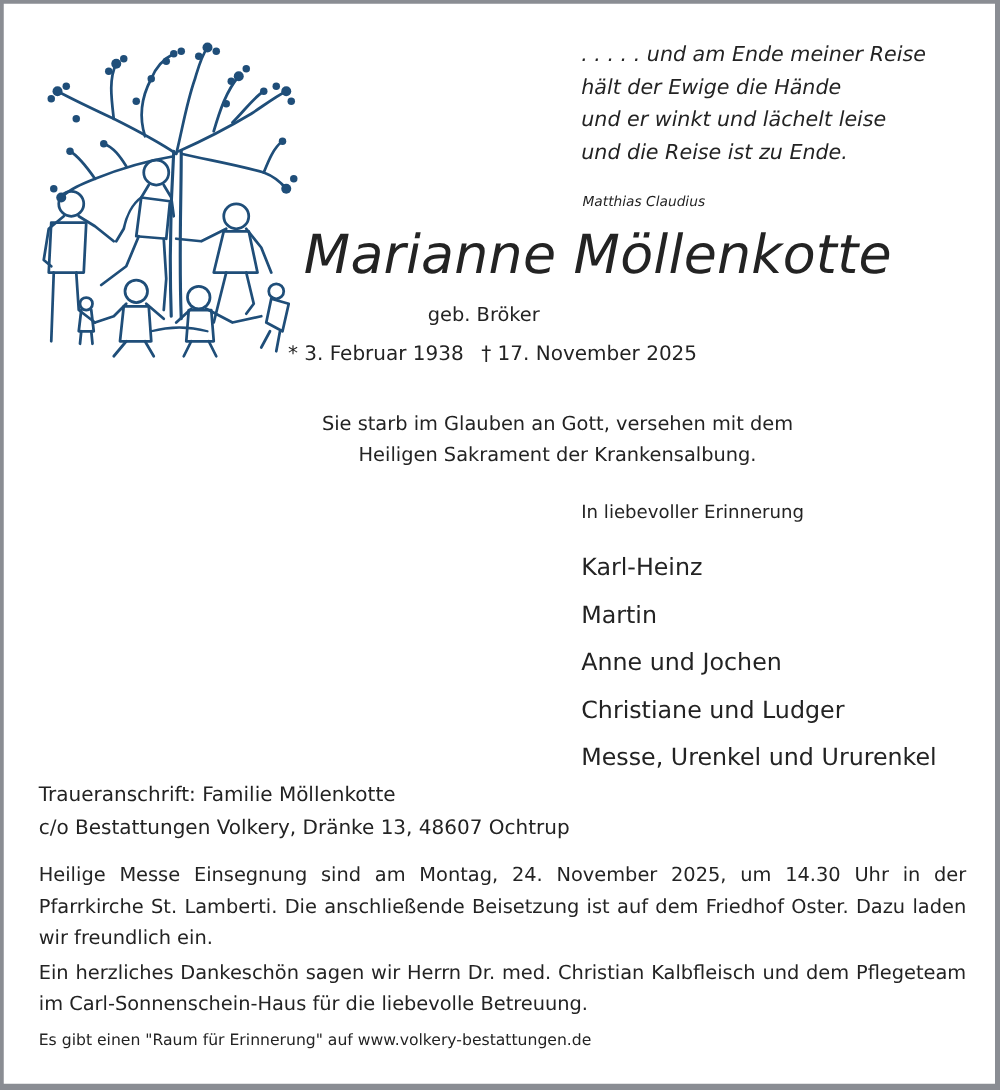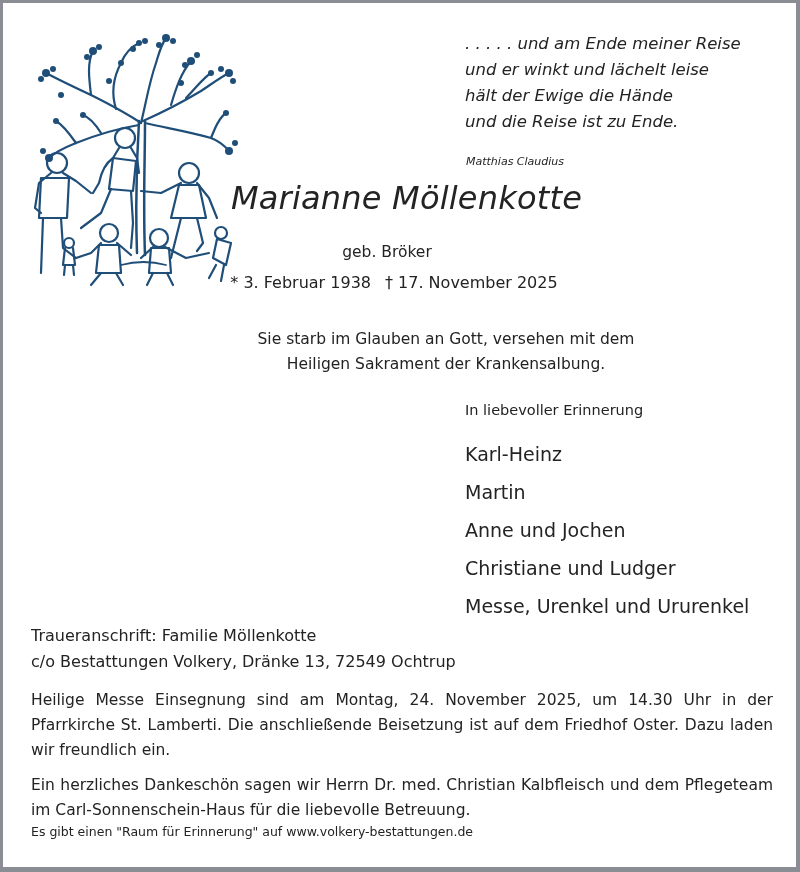--- a/index.html
+++ b/index.html
@@ -8,43 +8,43 @@
     font-family:"DejaVu Sans", "Liberation Sans", sans-serif; color:#232323;
   }
   .page {
     position:absolute; left:3px; top:3px; width:793px; height:864px; background:#ffffff;
   }
   .abs { position:absolute; white-space:nowrap; }
   .poem { left:462px; top:28px; font-style:italic; font-size:16.5px; line-height:26px; }
   .poem div { height:26px; }
   .poem-author { left:463px; top:137px; font-style:italic; font-size:11px;margin-top:15px; }
   .illu { left:18px; top:30px; width:225px; height:255px; }
-  .name { left:228px; top:176px; font-style:italic; font-size:32px; letter-spacing:0.2px; font-family:"DejaVu Sans", sans-serif; }
+  .name { left:240px; top:176px; font-style:italic; font-size:43px; letter-spacing:0.2px; font-family:"DejaVu Sans", sans-serif; }
   .nee { left:0; width:634px; top:240px; text-align:center; font-size:15.5px; padding-left:134px; box-sizing:border-box; }
   .dates { left:0; width:648px; top:270px; text-align:center; font-size:16px; padding-left:134px; box-sizing:border-box; }
   .dates span + span { margin-left:14px; }
   .faith { left:0; width:793px; top:324px; text-align:center; font-size:15.5px; line-height:25px; padding-left:93px; box-sizing:border-box; }
   .memory-intro { left:462px; top:399px; font-size:14.5px; }
   .mourners { left:462px; top:432px; font-size:19px; line-height:38px; }
   .mourners div { height:38px; }
   .address { left:28px; top:620px; font-size:16px; line-height:26px; }
   .body-text { left:28px; top:685px; width:742px; font-size:15.5px; line-height:25px; text-align:justify; white-space:normal; }
   .body-text p { margin:0; text-align-last:left; }
-  .body-text p + p { margin-top:10px; }
+  .body-text p + p { margin-top:3px; }
   .footer { left:28px; top:821px; font-size:12.5px; }
 </style>
 </head>
 <body>
 
 <div class="page">
 
   <div class="abs poem">
     <div>. . . . . und am Ende meiner Reise</div>
+    <div>hält der Ewige die Hände</div>
     <div>und er winkt und lächelt leise</div>
-    <div>hält der Ewige die Hände</div>
     <div>und die Reise ist zu Ende.</div>
   </div>
   <div class="abs poem-author">Matthias Claudius</div>
 
   <div class="abs illu">
     <svg width="225" height="255" viewBox="0 0 225 255" fill="none" stroke="#1f4e79" stroke-width="2.2" stroke-linecap="round" stroke-linejoin="round">
 
       <path d="M118 88 C116 120 114 160 116 220 M124 88 C124 130 122 170 124 222" stroke-width="2.5"></path>
 
       <path d="M120 90 C105 80 90 72 70 62 M70 62 C55 55 40 48 25 40"></path>
@@ -139,21 +139,21 @@
   <div class="abs mourners">
     <div>Karl-Heinz</div>
     <div>Martin</div>
     <div>Anne und Jochen</div>
     <div>Christiane und Ludger</div>
     <div>Messe, Urenkel und Ururenkel</div>
   </div>
 
   <div class="abs address">
     <div>Traueranschrift: Familie Möllenkotte</div>
-    <div>c/o Bestattungen Volkery, Dränke 13, 72549 Ochtrup</div>
+    <div>c/o Bestattungen Volkery, Dränke 13, 48607 Ochtrup</div>
   </div>
 
   <div class="abs body-text">
     <p>Heilige Messe Einsegnung sind am Montag, 24. November 2025, um 14.30 Uhr in der Pfarrkirche St. Lamberti. Die anschließende Beisetzung ist auf dem Friedhof Oster. Dazu laden wir freundlich ein.</p>
     <p>Ein herzliches Dankeschön sagen wir Herrn Dr. med. Christian Kalbfleisch und dem Pflegeteam im Carl-Sonnenschein-Haus für die liebevolle Betreuung.</p>
   </div>
 
   <div class="abs footer">Es gibt einen "Raum für Erinnerung" auf www.volkery-bestattungen.de</div>
 
 </div>

